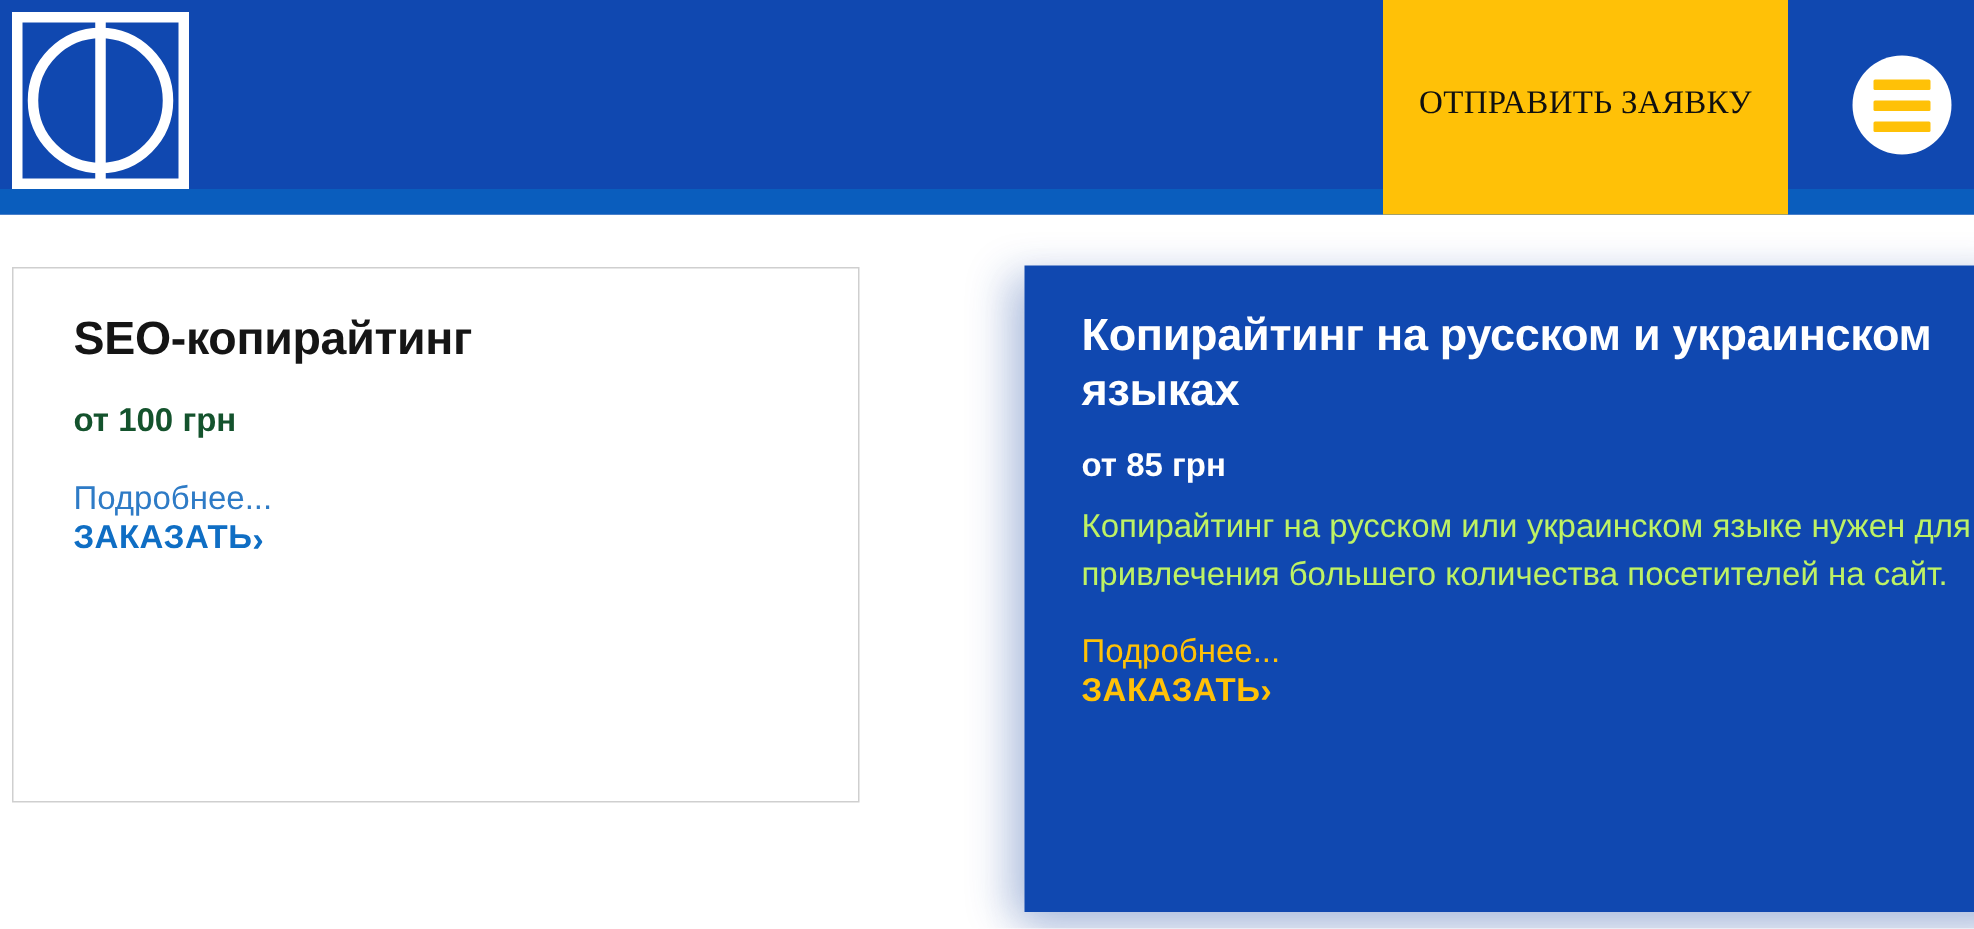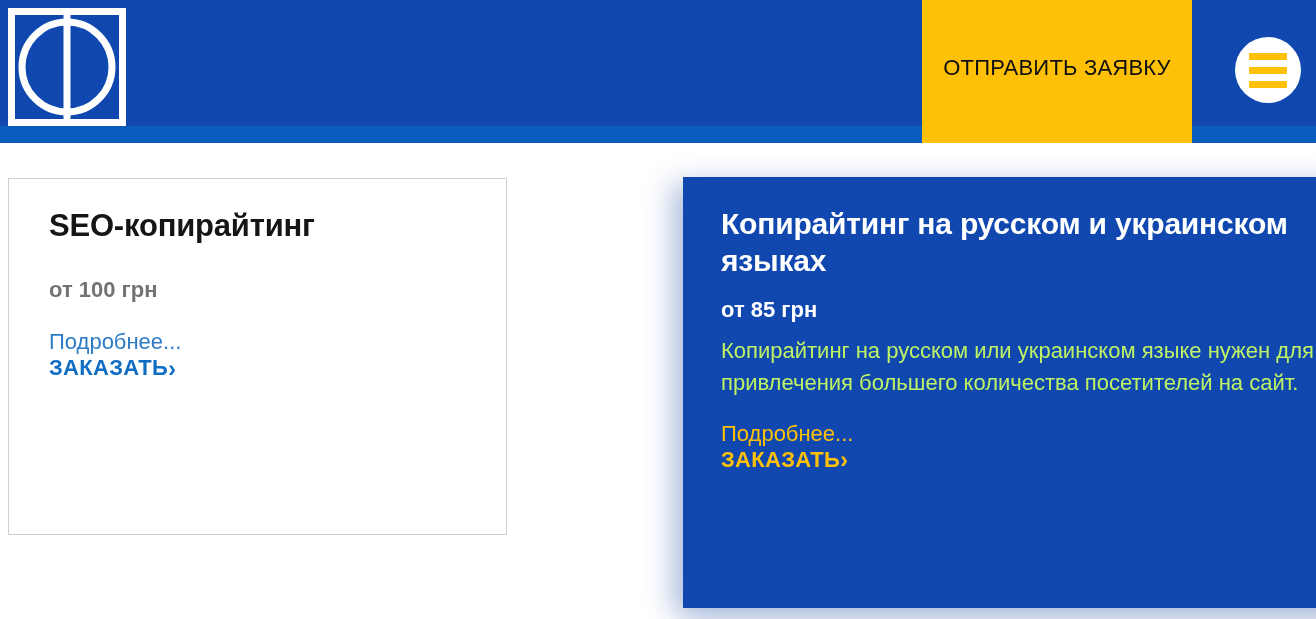--- a/index.html
+++ b/index.html
@@ -73,21 +73,21 @@
   
   .cta-button {
     position: absolute;
     left: 922px;
     top: 0;
     width: 270px;
     height: 143px;
     background: #ffc107;
     border: none;
     color: #101010;
-    font-family: Liberation Sans, sans-serif;
+    font-family: Liberation Serif, serif;
     font-size: 22px;
     font-weight: 400;
     letter-spacing: 0.2px;
     cursor: pointer;
     display: flex;
     align-items: center;
     justify-content: center;
     text-align: center;
     line-height: 1.2;
     padding-bottom: 6px;
@@ -120,21 +120,21 @@
   }
 
   
   .card {
     position: absolute;
   }
 
   .card-light {
     left: 8px;
     top: 178px;
-    width: 499px;
+    width: 565px;
     height: 357px;
     background: #ffffff;
     border: 1px solid #cfcfcf;
     padding: 28px 58px 0 40px;
   }
 
   .card-blue {
     left: 683px;
     top: 177px;
     width: 668px;
@@ -155,22 +155,22 @@
   }
   .card-blue .card-title {
     color: #ffffff;
     font-size: 30px;
     margin-bottom: 18px;
   }
 
   .card-price {
     font-size: 22px;
     font-weight: 700;
-    color: #737373;
-    margin-top: 32px;
+    color: #14532d;
+    margin-top: 22px;
     margin-bottom: 26px;
   }
   .card-blue .card-price {
     color: #ffffff;
     margin-top: 12px;
     margin-bottom: 12px;
   }
 
   .card-desc {
     font-size: 22px;

